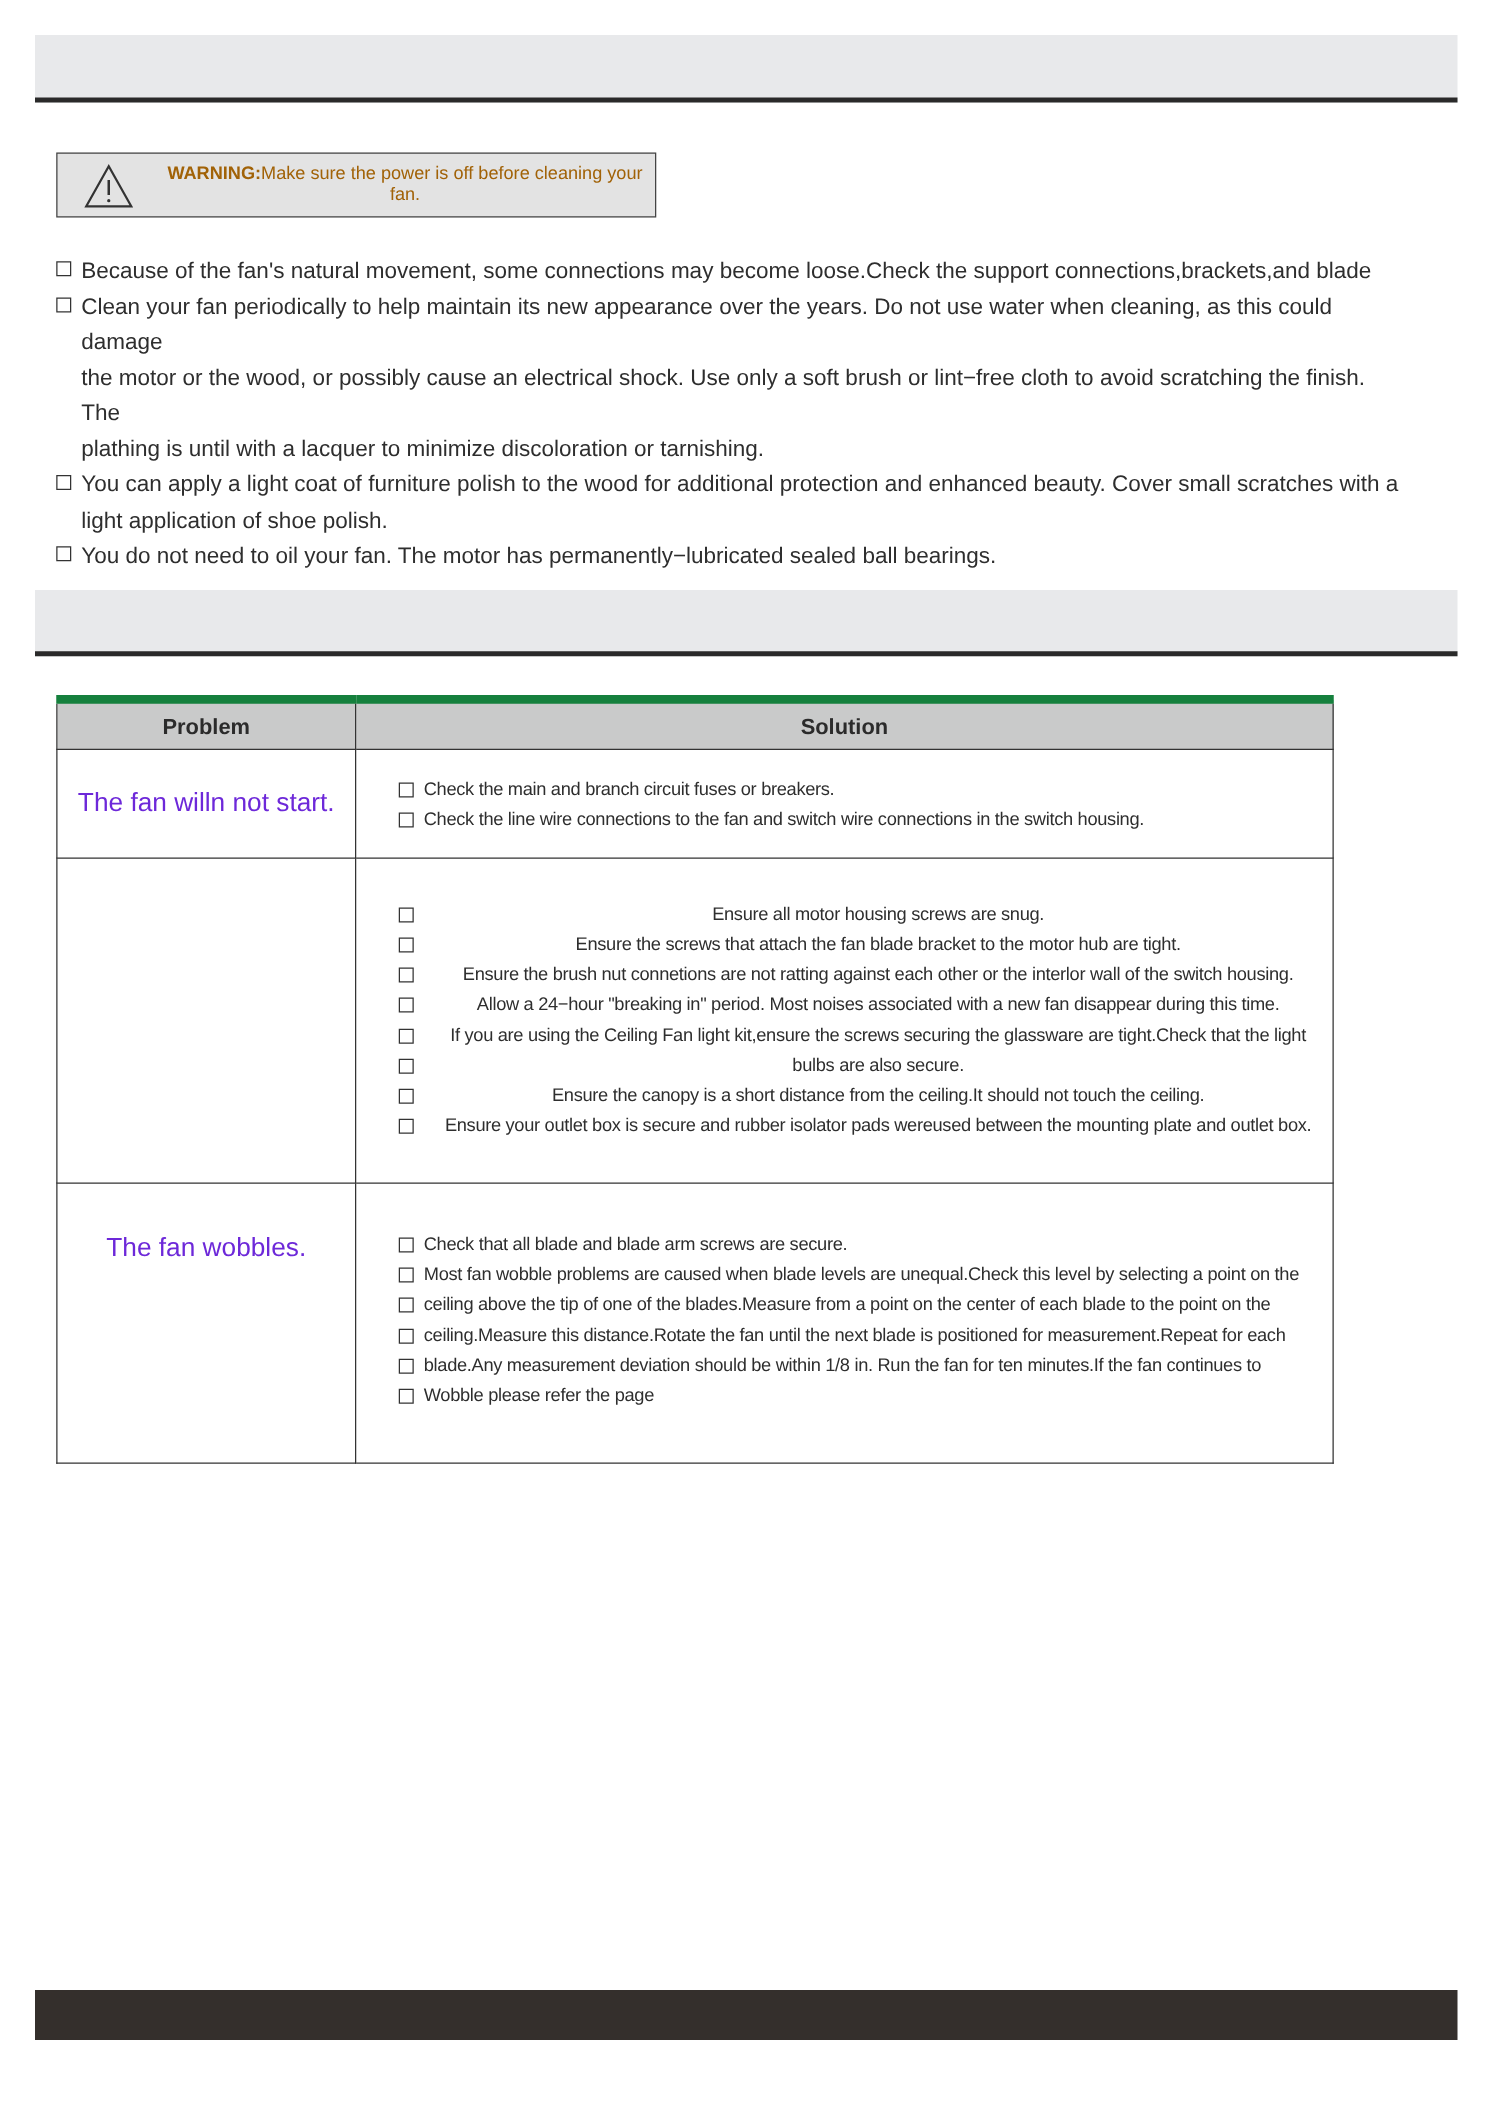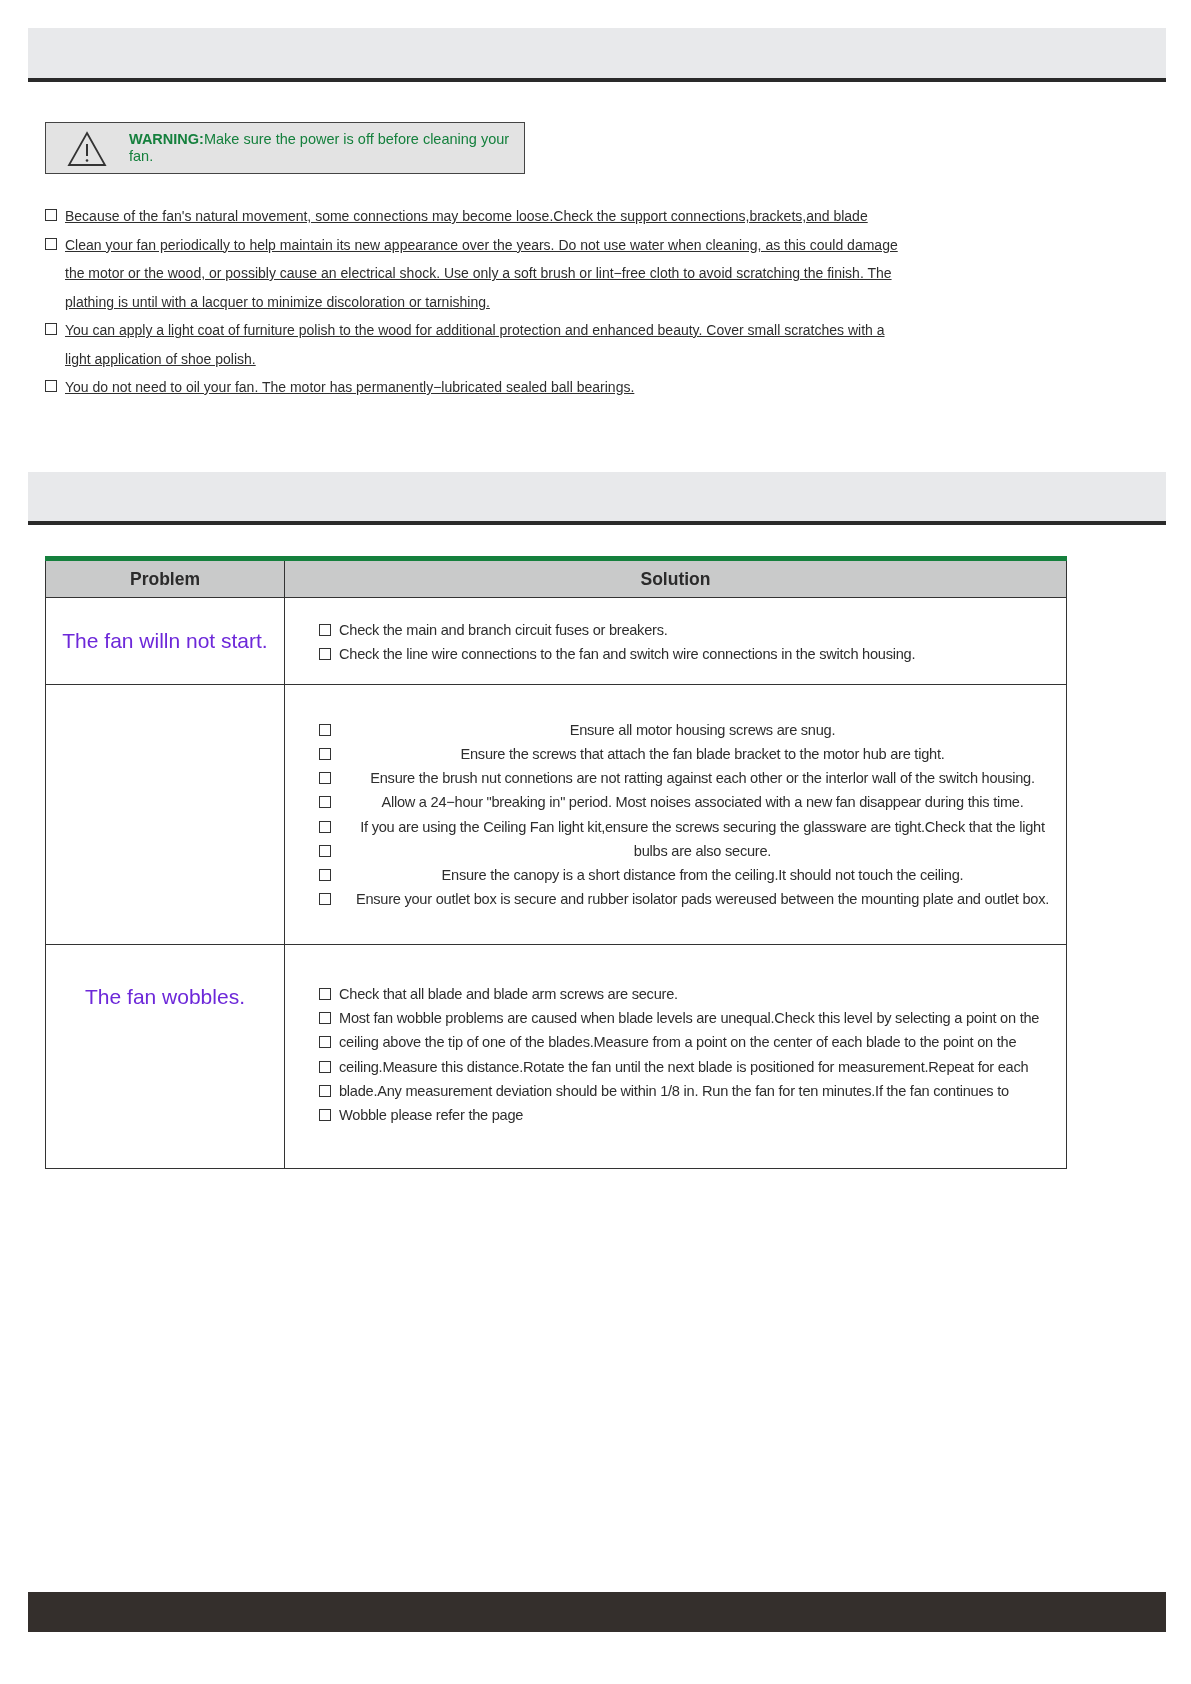--- a/index.html
+++ b/index.html
@@ -18,50 +18,50 @@
 
     .warning-box {
       position: absolute; left: 45px; top: 122px; width: 480px; height: 52px;
       background: #e3e3e3; border: 1px solid #444; box-sizing: border-box;
     }
     .warning-box .warn-icon {
       position: absolute; left: 20px; top: 7px; width: 42px; height: 38px;
     }
     .warning-box .warn-text {
       position: absolute; left: 83px; top: 8px; width: 390px;
-      font-size: 14.5px; line-height: 17px; color: #15803d;
+      font-size: 14.5px; line-height: 17px; color: #a16207; text-align: center;
     }
     .warning-box .warn-label { font-weight: bold; }
 
     .care-list {
       position: absolute; left: 45px; top: 202px; width: 1080px;
       margin: 0; padding: 0; list-style: none;
     }
     .care-list li {
       position: relative; padding-left: 20px;
-      font-size: 14px; line-height: 28.5px; color: #2e2e2e; text-decoration: underline;
+      font-size: 18px; line-height: 28.5px; color: #2e2e2e;
     }
     .care-list li .cont { padding-left: 0px; }
     .care-list li .box {
       position: absolute; left: 0; top: 7px;
       width: 12px; height: 12px; border: 1px solid #333; box-sizing: border-box;
     }
     .care-list li .txt { display: block; }
 
     .trouble-table {
       position: absolute; left: 45px; top: 556px; width: 1022px;
       border-collapse: collapse; table-layout: fixed;
     }
     .trouble-table th, .trouble-table td {
       border: 1.5px solid #333; padding: 0;
     }
     .trouble-table thead th {
       background: #c9caca; height: 36px;
       font-size: 17.5px; font-weight: bold; color: #2b2b2b;
-      border-top: 5px solid #15803d;
+      border-top: 7px solid #15803d;
     }
     .trouble-table col.c-problem { width: 239px; }
     .trouble-table td.problem {
       text-align: center; vertical-align: middle;
       font-size: 21px; color: #6d28d9;
     }
     .trouble-table td.solution { vertical-align: middle; }
     .sol-list { list-style: none; margin: 0; padding: 0 0 0 34px; }
     .sol-list li {
       position: relative; padding-left: 20px;

